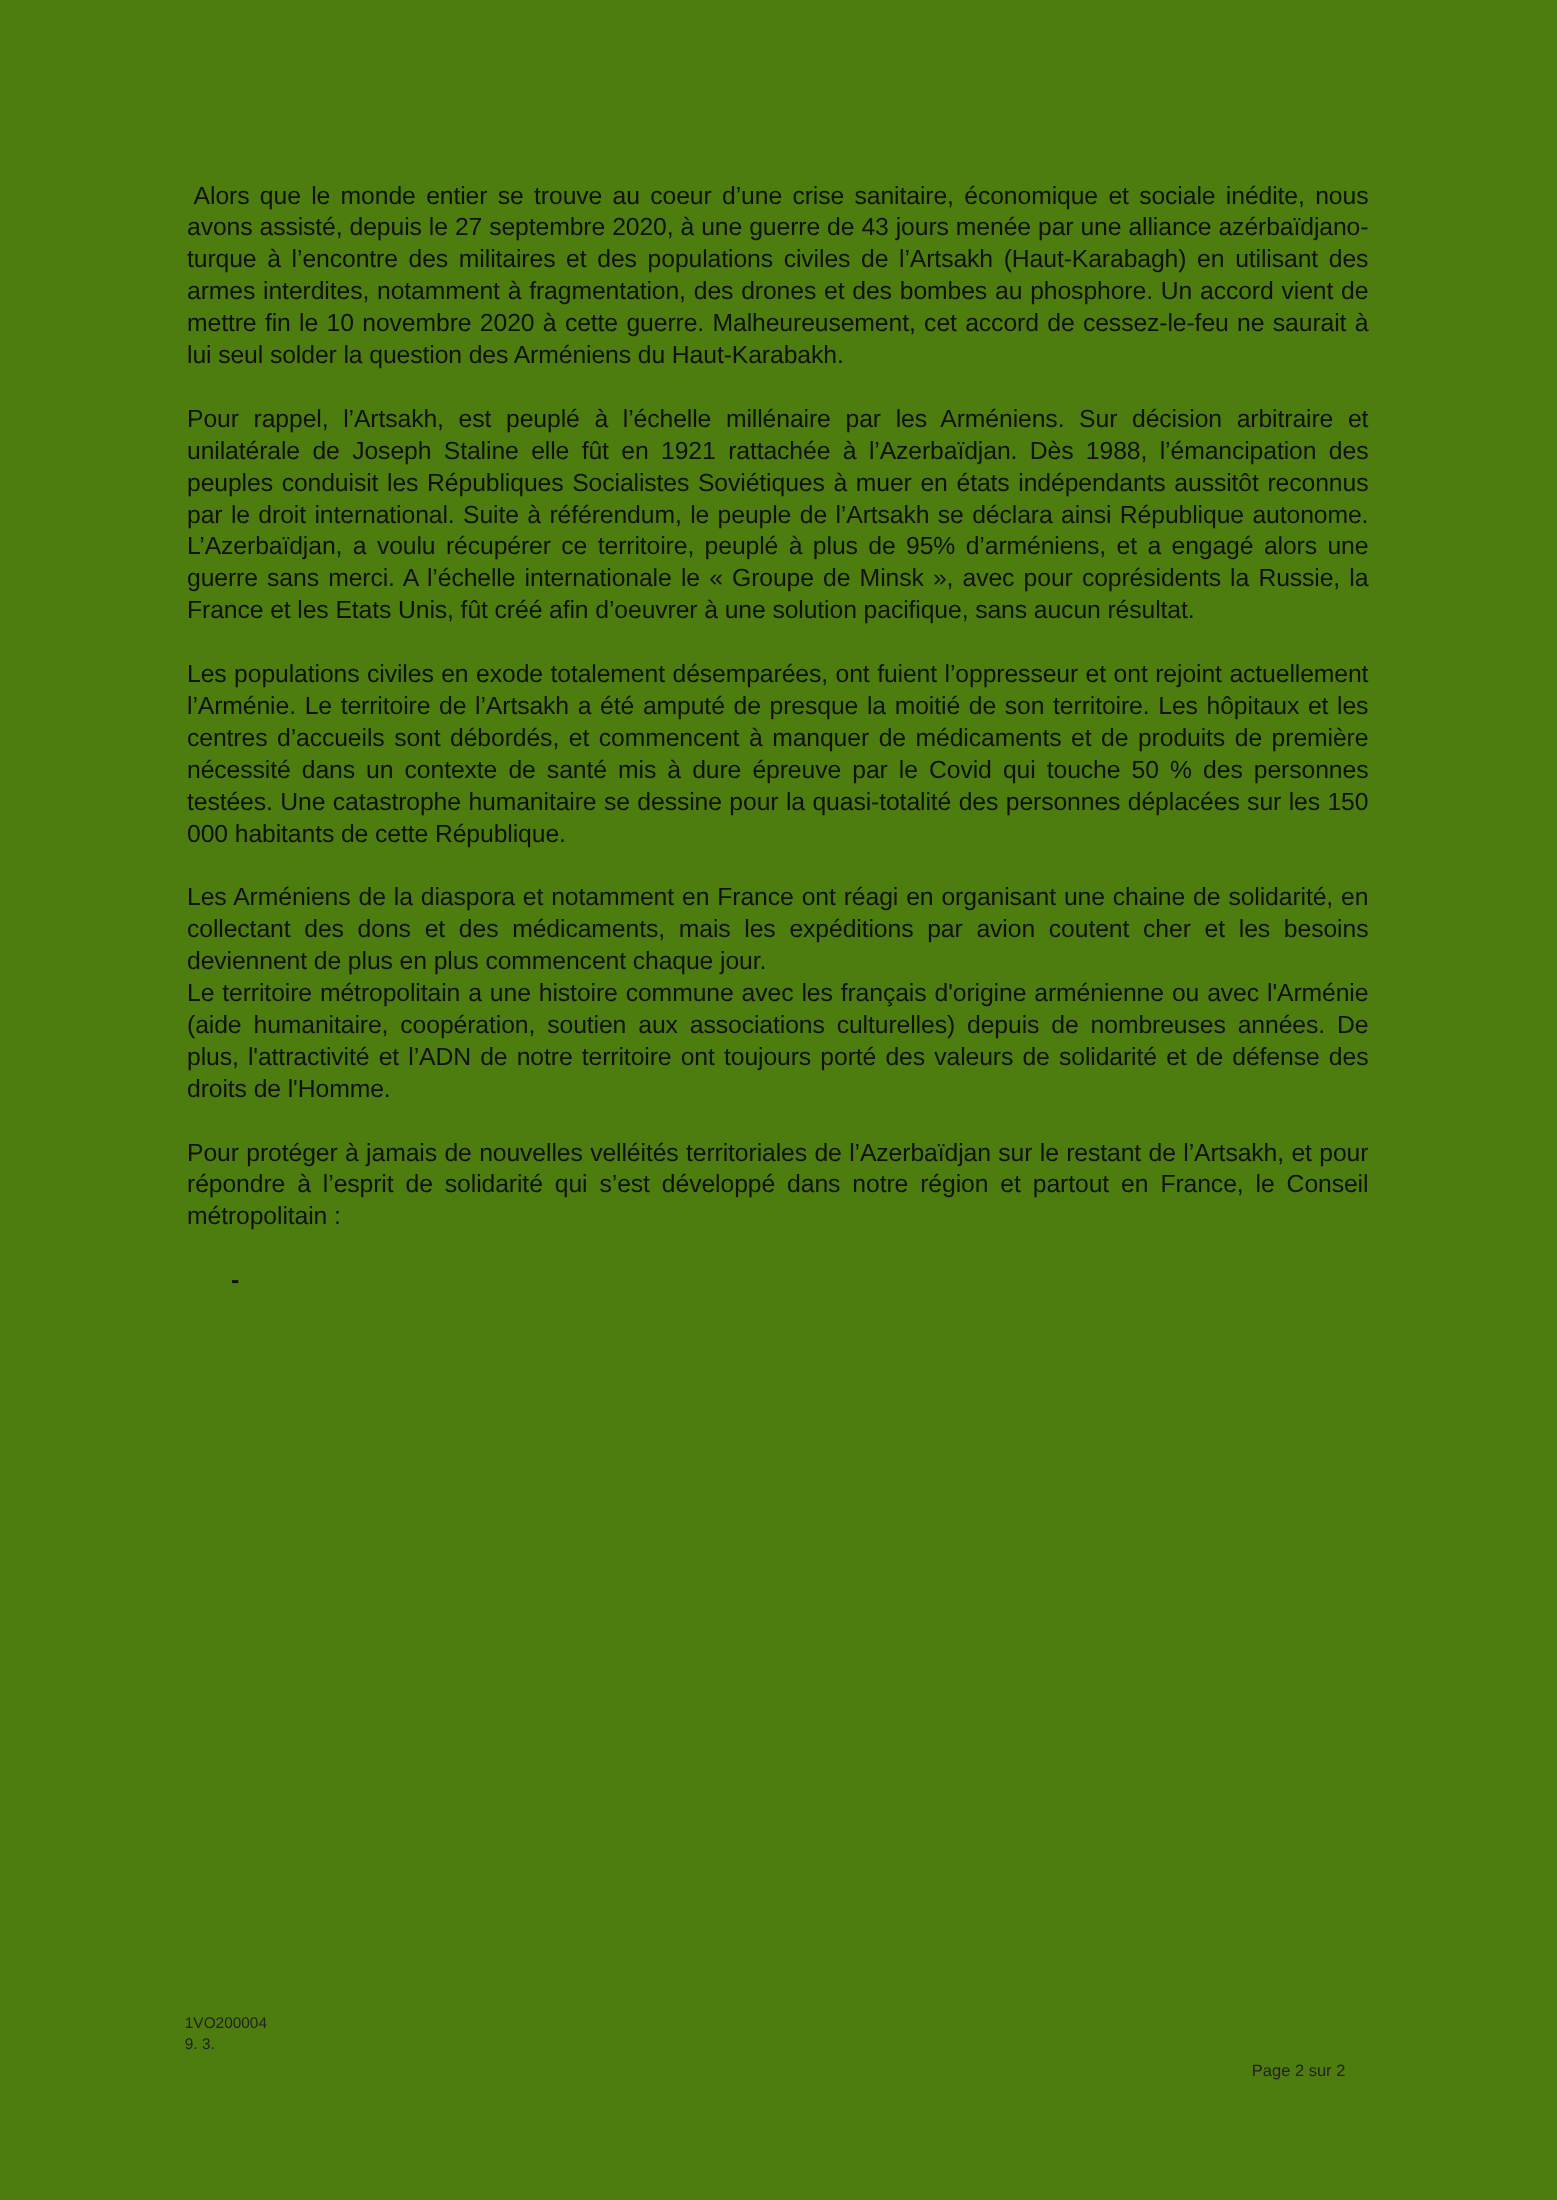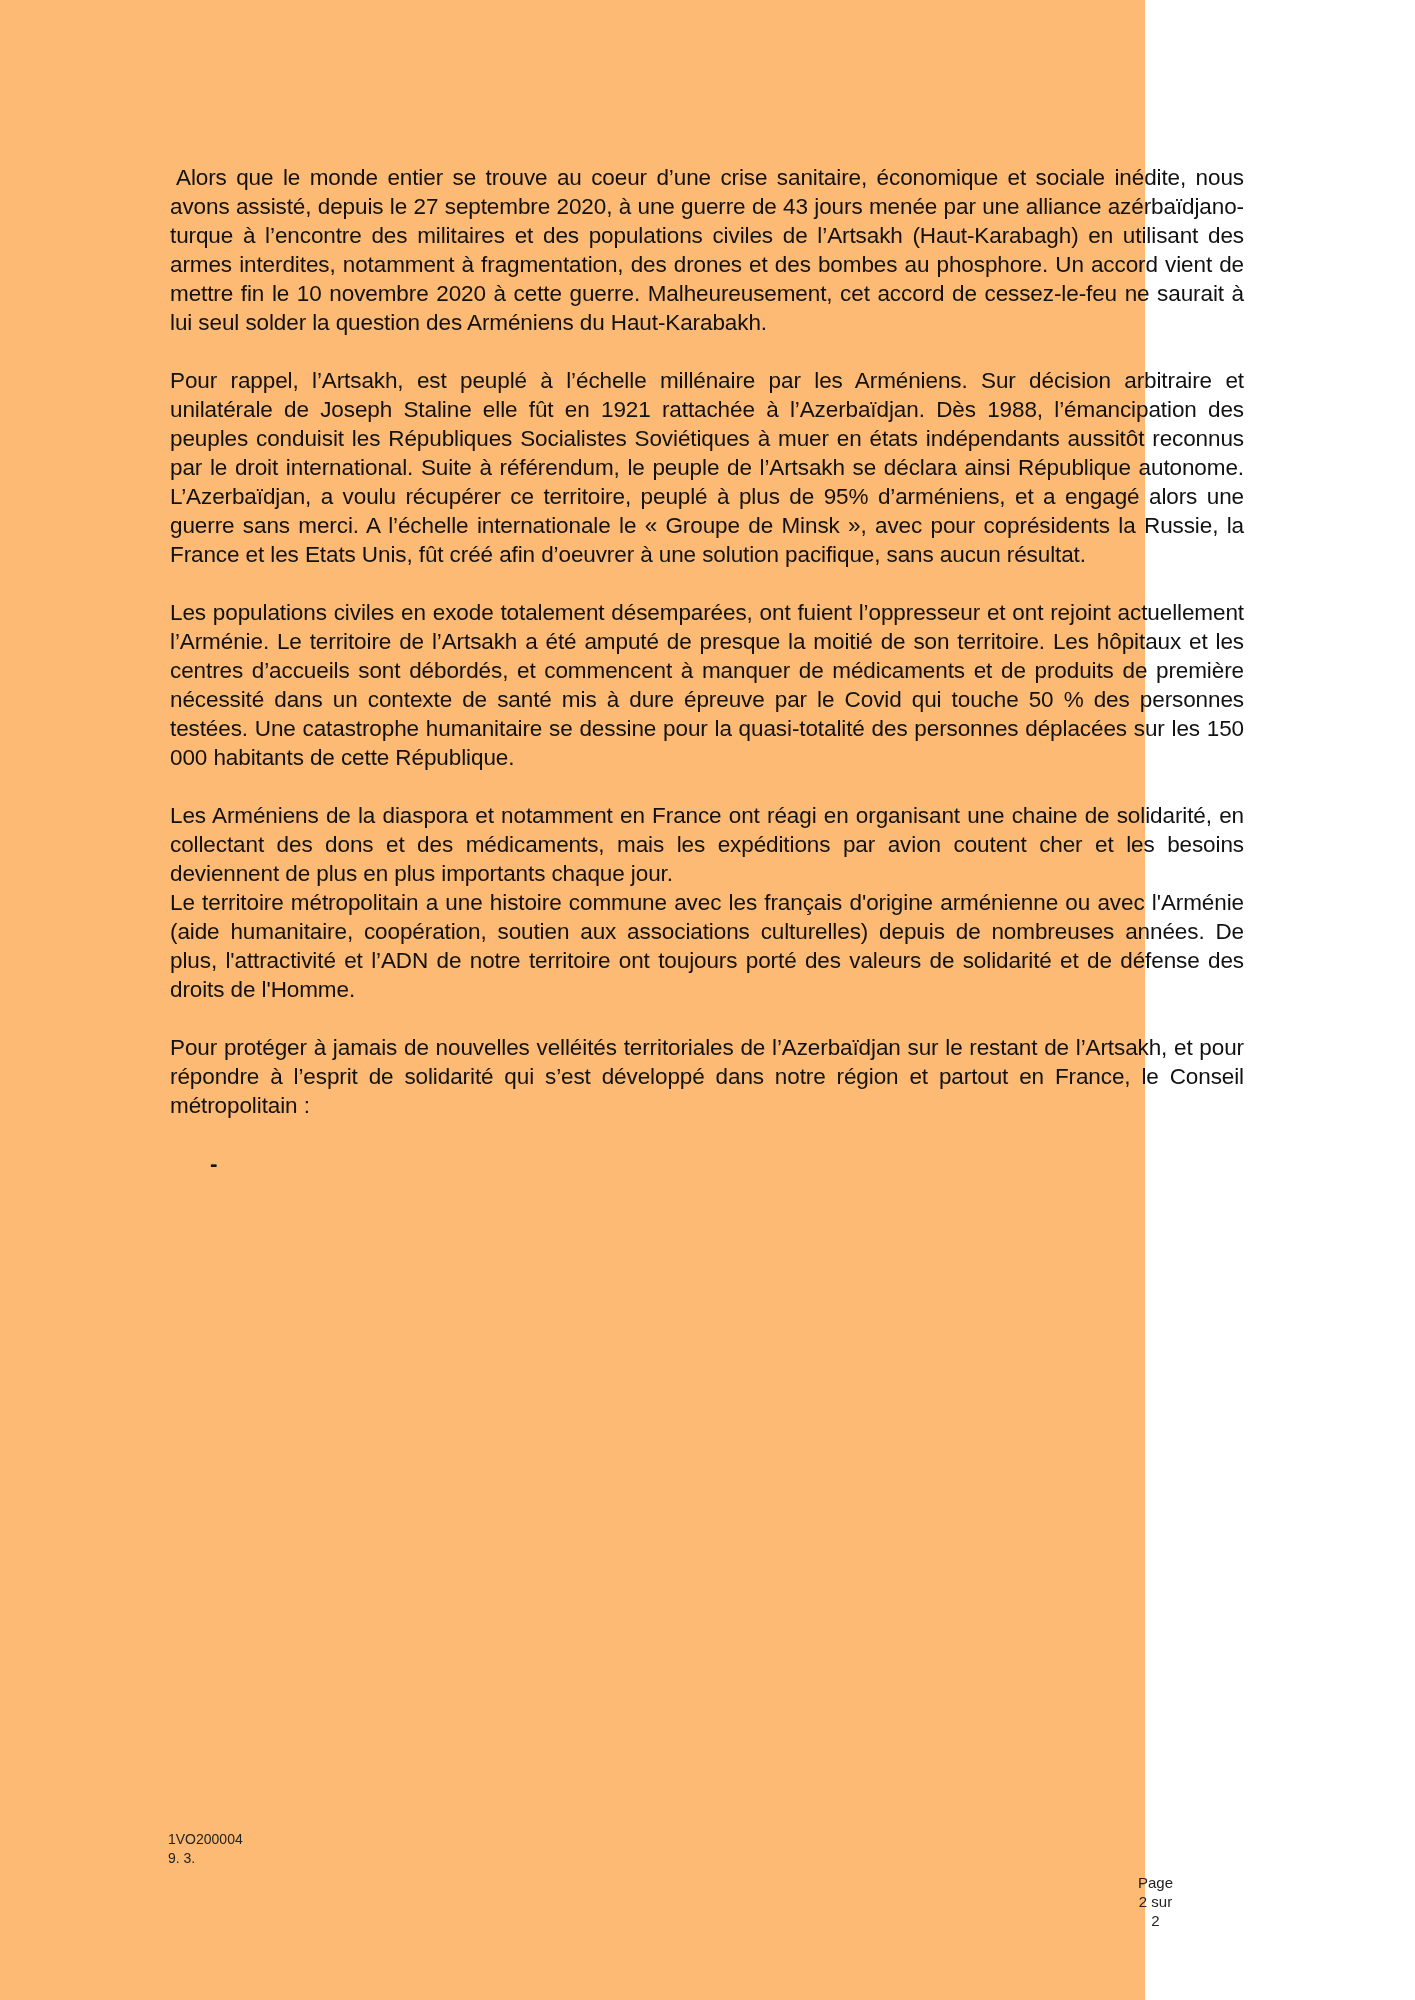--- a/index.html
+++ b/index.html
@@ -11,23 +11,23 @@
       width: 1415px;
       height: 2000px;
       position: relative;
       overflow: hidden;
       font-family: "Liberation Sans", sans-serif;
       color: #111111;
     }
     .page {
       position: absolute;
       left: 0; top: 0;
-      width: 1145px;
+      width: 1415px;
       height: 2000px;
-      background: #fdba74;
+      background: #4d7c0f;
     }
     .body-text {
       position: absolute;
       left: 170px;
       top: 163px;
       width: 1074px;
       font-size: 22.5px;
       line-height: 29px;
       text-align: justify;
       letter-spacing: -0.1px;
@@ -80,21 +80,21 @@
   </style>
 </head>
 <body>
 
 <div class="page">
 
   <div class="body-text">
     <p class="para first">Alors que le monde entier se trouve au coeur d’une crise sanitaire, économique et sociale inédite, nous avons assisté, depuis le 27 septembre 2020, à une guerre de 43 jours menée par une alliance azérbaïdjano-turque à l’encontre des militaires et des populations civiles de l’Artsakh (Haut-Karabagh) en utilisant des armes interdites, notamment à fragmentation, des drones et des bombes au phosphore. Un accord vient de mettre fin le 10 novembre 2020 à cette guerre. Malheureusement, cet accord de cessez-le-feu ne saurait à lui seul solder la question des Arméniens du Haut-Karabakh.</p>
     <p class="para">Pour rappel, l’Artsakh, est peuplé à l’échelle millénaire par les Arméniens. Sur décision arbitraire et unilatérale de Joseph Staline elle fût en 1921 rattachée à l’Azerbaïdjan. Dès 1988, l’émancipation des peuples conduisit les Républiques Socialistes Soviétiques à muer en états indépendants aussitôt reconnus par le droit international. Suite à référendum, le peuple de l’Artsakh se déclara ainsi République autonome. L’Azerbaïdjan, a voulu récupérer ce territoire, peuplé à plus de 95% d’arméniens, et a engagé alors une guerre sans merci. A l’échelle internationale le « Groupe de Minsk », avec pour coprésidents la Russie, la France et les Etats Unis, fût créé afin d’oeuvrer à une solution pacifique, sans aucun résultat.</p>
     <p class="para">Les populations civiles en exode totalement désemparées, ont fuient l’oppresseur et ont rejoint actuellement l’Arménie. Le territoire de l’Artsakh a été amputé de presque la moitié de son territoire. Les hôpitaux et les centres d’accueils sont débordés, et commencent à manquer de médicaments et de produits de première nécessité dans un contexte de santé mis à dure épreuve par le Covid qui touche 50 % des personnes testées. Une catastrophe humanitaire se dessine pour la quasi-totalité des personnes déplacées sur les 150 000 habitants de cette République.</p>
-    <p class="para tight">Les Arméniens de la diaspora et notamment en France ont réagi en organisant une chaine de solidarité, en collectant des dons et des médicaments, mais les expéditions par avion coutent cher et les besoins deviennent de plus en plus importants chaque jour.</p>
+    <p class="para tight">Les Arméniens de la diaspora et notamment en France ont réagi en organisant une chaine de solidarité, en collectant des dons et des médicaments, mais les expéditions par avion coutent cher et les besoins deviennent de plus en plus commencent chaque jour.</p>
     <p class="para">Le territoire métropolitain a une histoire commune avec les français d'origine arménienne ou avec l'Arménie (aide humanitaire, coopération, soutien aux associations culturelles) depuis de nombreuses années. De plus, l'attractivité et l’ADN de notre territoire ont toujours porté des valeurs de solidarité et de défense des droits de l'Homme.</p>
     <p class="para bold">Pour protéger à jamais de nouvelles velléités territoriales de l’Azerbaïdjan sur le restant de l’Artsakh, et pour répondre à l’esprit de solidarité qui s’est développé dans notre région et partout en France, le Conseil métropolitain :</p>
 
     <ul class="decision-list">
       <li class="decision-item">
         <span class="dash">-</span>
       </li>
     </ul>
   </div>
 

